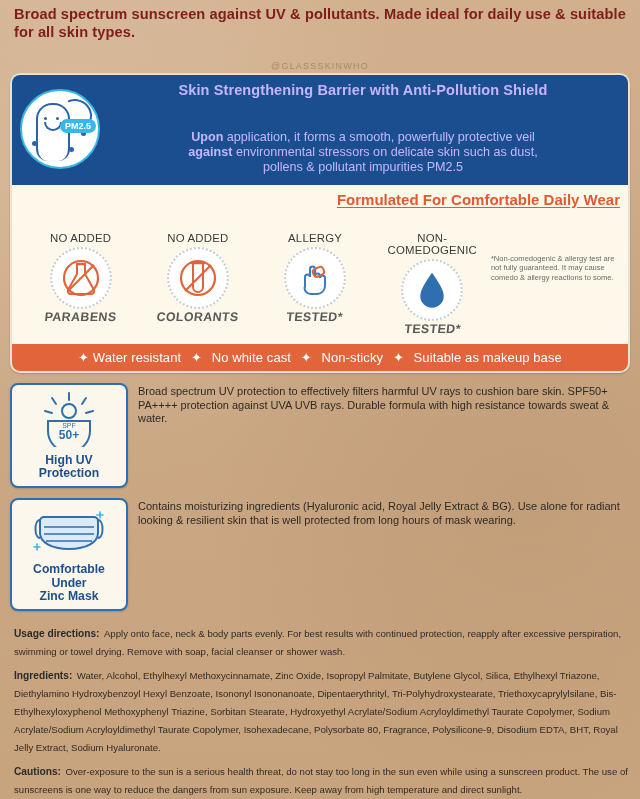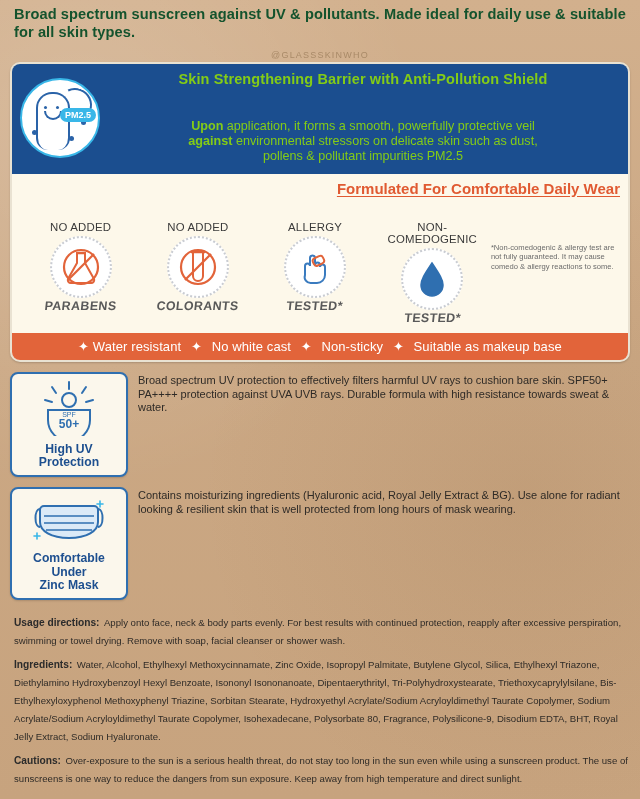--- a/index.html
+++ b/index.html
@@ -29,31 +29,31 @@
     width: 640px;
     height: 799px;
     box-sizing: border-box;
     padding: 4px 10px 0 10px;
   }
 
   
   .intro {
     font-size: 14.6px;
     line-height: 1.22;
-    color: #14532d;
+    color: #7f1d1d;
     font-weight: 600;
     letter-spacing: .1px;
     padding: 2px 2px 0 4px;
   }
   .watermark {
     text-align: center;
     font-size: 9px;
     color: #a98a68;
     letter-spacing: 1.2px;
-    margin: 8px 0 2px 0;
+    margin: 19px 0 2px 0;
   }
 
   
   .panel {
     border: 2px solid #e9e2d2;
     border-radius: 10px;
     overflow: hidden;
     background: #fbf7ec;
     box-shadow: 0 1px 2px rgba(0,0,0,0.18);
   }
@@ -119,21 +119,21 @@
     font-weight: bold;
     border-radius: 10px;
     padding: 2px 5px;
   }
   .dot {
     position: absolute;
     width: 5px; height: 5px;
     background: #2a63a8;
     border-radius: 50%;
   }
-  .blue-text { flex: 1 1 auto; text-align: center; color: #84cc16; }
+  .blue-text { flex: 1 1 auto; text-align: center; color: #c4b5fd; }
   .blue-title {
     font-size: 14.5px;
     font-weight: bold;
     letter-spacing: .1px;
     margin-bottom: 2px;
   }
   .blue-body { font-size: 12.6px; line-height: 1.22; margin-top: 32px; }
   .blue-body b { font-weight: bold; }
 
   

